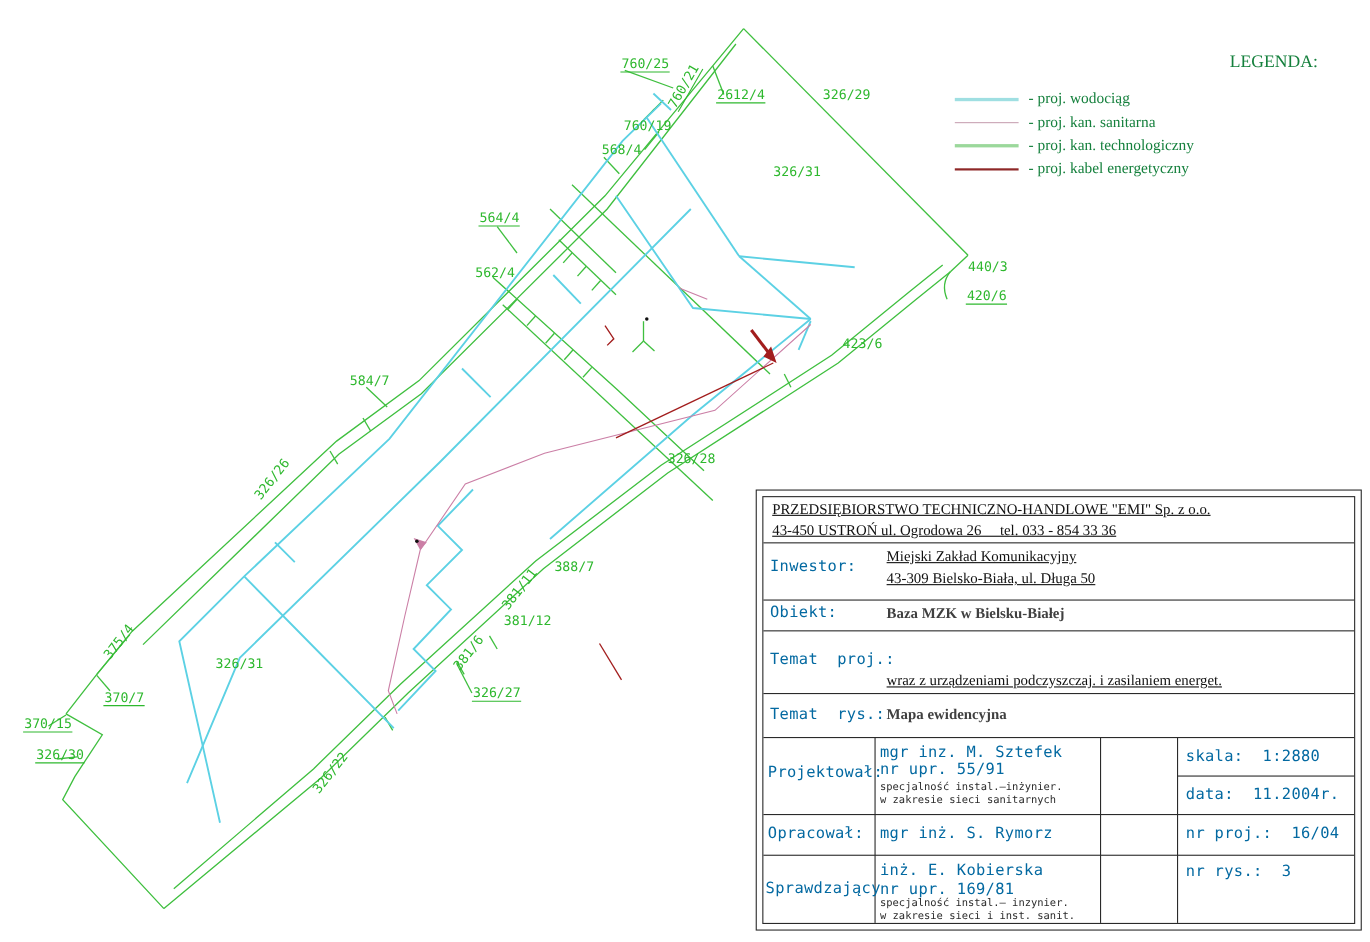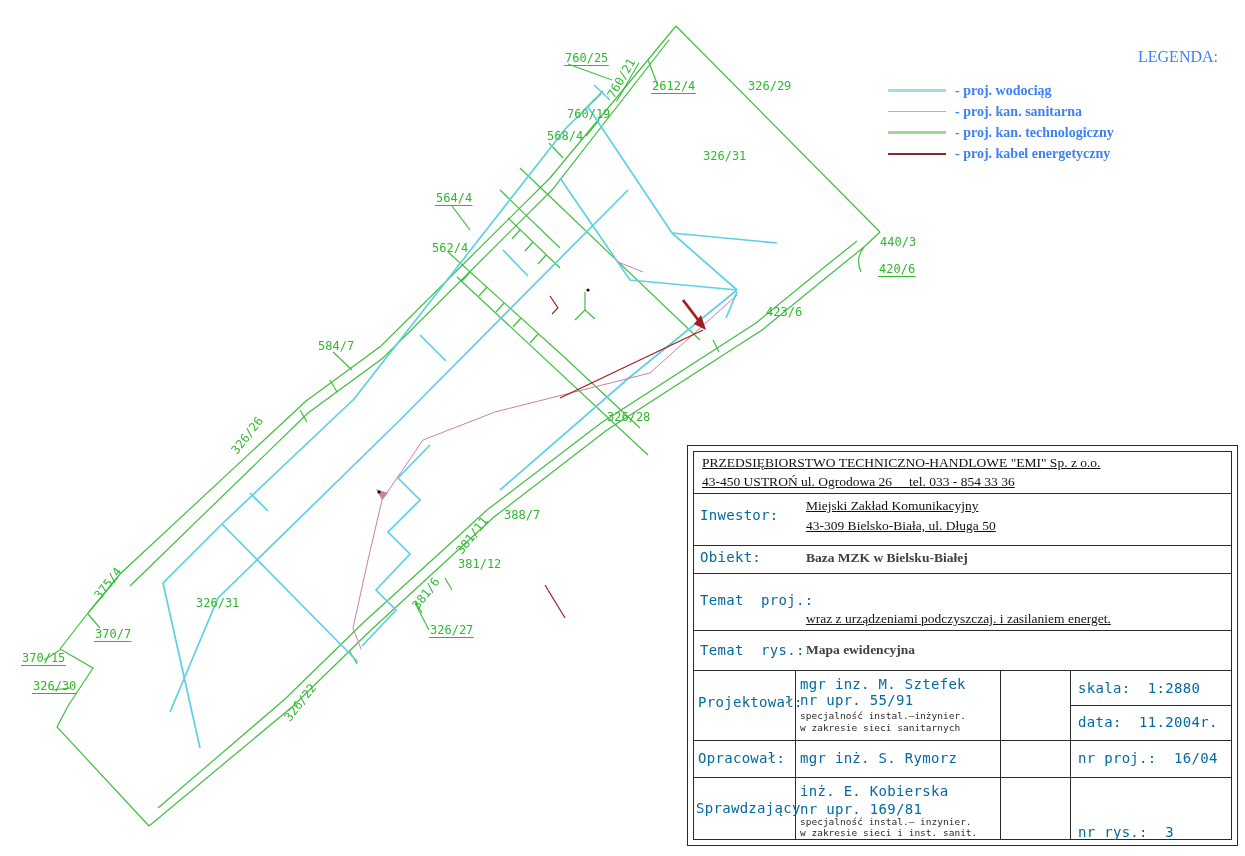--- a/index.html
+++ b/index.html
@@ -8,23 +8,23 @@
   
   #map-svg{position:absolute;left:0;top:0;}
   .ln-g{stroke:#3fbf3f;stroke-width:1.2;fill:none;}
   .ln-w{stroke:#5cd1e4;stroke-width:1.7;fill:none;}
   .ln-s{stroke:#cb7fa6;stroke-width:1;fill:none;}
   .ln-r{stroke:#a21d1d;stroke-width:1.2;fill:none;}
   .ln-r-thick{stroke:#a21d1d;stroke-width:2.8;fill:none;}
   .maplabel{font-family:"DejaVu Sans Mono", monospace;font-size:12px;fill:#2eb82e;}
   .maplabel-u{stroke:#2eb82e;stroke-width:1;}
   
-  #legend{position:absolute;left:888px;top:48px;width:330px;color:#3b82f6;}
+  #legend{position:absolute;left:868px;top:48px;width:330px;color:#15803d;}
   #legend .lg-title{font-family:"Liberation Serif", serif;font-size:16px;margin:0 0 14px 62px;}
-  #legend .lg-item{display:flex;align-items:center;height:21px;font-weight:bold;}
+  #legend .lg-item{display:flex;align-items:center;height:21px;}
   #legend .lg-swatch{display:inline-block;width:58px;margin-right:9px;flex:none;}
   #legend .lg-label{font-family:"Liberation Serif", serif;font-size:14px;white-space:pre;}
   
   #tb-outer{position:absolute;left:687px;top:445px;width:549px;height:399px;border:1px solid #2a2a2a;}
   #tb{position:absolute;left:5px;top:5px;width:537px;height:387px;border:1px solid #2a2a2a;}
   .tb-abs{position:absolute;}
   .hline{position:absolute;left:0;width:537px;height:0;border-top:1px solid #2a2a2a;}
   .hline-part{position:absolute;height:0;border-top:1px solid #2a2a2a;}
   .vline{position:absolute;width:0;border-left:1px solid #2a2a2a;}
   .serif{font-family:"Liberation Serif", serif;font-size:13.5px;color:#111;white-space:pre;text-decoration:underline;}
@@ -281,16 +281,16 @@
 
       <div class="tb-abs cad" style="left:4px;top:298px">Opracował:</div>
       <div class="tb-abs cad" style="left:106px;top:298px">mgr inż. S. Rymorz</div>
       <div class="tb-abs cad" style="left:384px;top:298px">nr proj.:  16/04</div>
 
       <div class="tb-abs cad" style="left:2px;top:348px">Sprawdzający</div>
       <div class="tb-abs cad" style="left:106px;top:331px">inż. E. Kobierska</div>
       <div class="tb-abs cad" style="left:106px;top:349px">nr upr. 169/81</div>
       <div class="tb-abs cad-sm" style="left:106px;top:364px">specjalność instal.– inzynier.</div>
       <div class="tb-abs cad-sm" style="left:106px;top:375px">w zakresie sieci i inst. sanit.</div>
-      <div class="tb-abs cad" style="left:384px;top:372px">nr rys.:  3</div>
+      <div class="tb-abs cad" style="left:384px;top:332px">nr rys.:  3</div>
     </div>
   </div>
 </div>
 
 </body></html>

